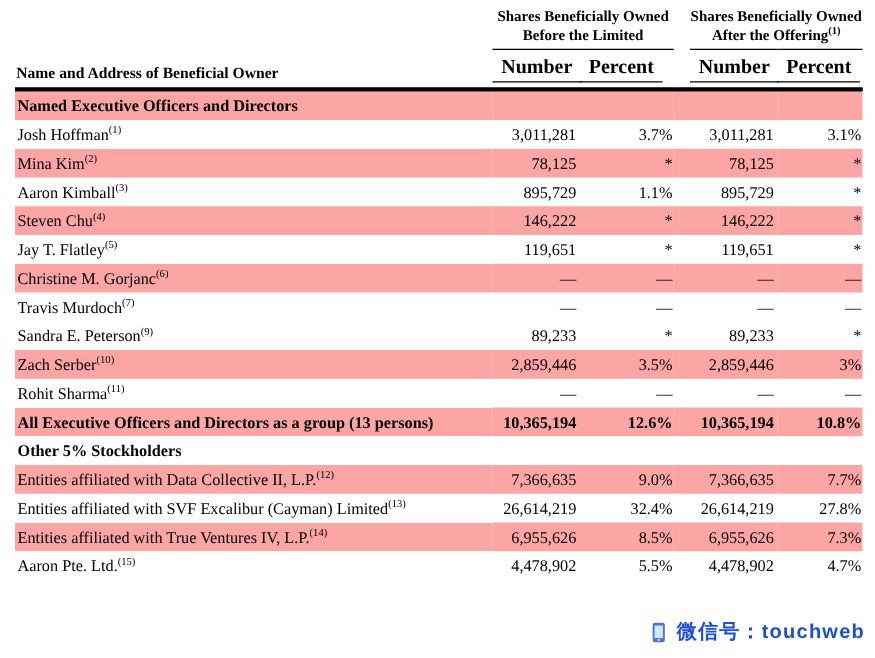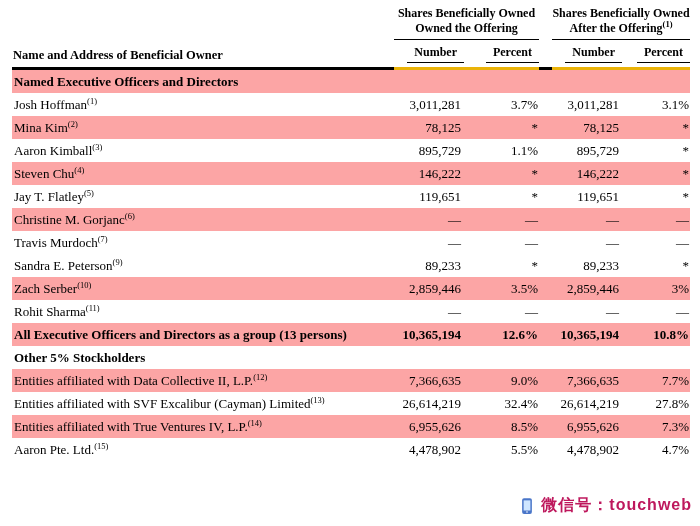--- a/index.html
+++ b/index.html
@@ -17,42 +17,42 @@
   col.c-bpct { width:75px; }
   col.c-gap  { width:13px; }
   col.c-anum { width:70px; }
   col.c-apct { width:68px; }
 
   thead th { font-weight:bold; vertical-align:bottom; }
   .group-hdr {
     text-align:center; font-size:12px; line-height:15px;
     border-bottom:1px solid #000; padding-bottom:3px;
   }
-  .col-hdr { text-align:right; font-size:12px; padding:5px 0 4px; border-bottom:3px solid #eab308; }
+  .col-hdr { text-align:left; font-size:16px; padding:5px 0 4px; border-bottom:3px solid #000000; }
   .col-hdr .u { display:inline-block; border-bottom:1px solid #000; padding:0 7px 2px; }
   .name-hdr {
     text-align:left; font-size:12.5px; padding:0 0 4px 1px;
     border-bottom:3px solid #000;
   }
   .hdr-gap { border-bottom:3px solid #000; }
   .group-top-gap { border-bottom:none; }
 
   tbody td { font-size:13px; line-height:15px; padding:4px 0; vertical-align:bottom; }
   tbody tr.shade { background:#fca5a5; }
   tbody tr.bold td { font-weight:bold; }
   td.name-cell { text-align:left; padding-left:2px; white-space:nowrap; overflow:hidden; }
   td.num { text-align:right; padding-right:3px; white-space:nowrap; }
   td.pct { text-align:right; padding-right:1px; white-space:nowrap; }
   sup { font-size:8.5px; vertical-align:super; line-height:0; }
 
   .watermark {
     position:absolute; right:8px; top:495px;
     display:flex; align-items:center; gap:5px;
     font-family:"Liberation Sans","DejaVu Sans",sans-serif;
-    font-size:16px; font-weight:bold; color:#be185d; letter-spacing:1px;
+    font-size:16px; font-weight:bold; color:#1d4ed8; letter-spacing:1px;
   }
   .phone-icon { display:inline-block; width:18px; height:18px; }
 </style>
 </head>
 <body>
 
 <div class="page">
 
   <table>
     <colgroup>
@@ -61,21 +61,21 @@
         <col class="c-bpct">
       <col class="c-gap">
         <col class="c-anum">
         <col class="c-apct">
     </colgroup>
     <thead>
       <tr>
         <th></th>
         <th class="group-hdr" colspan="2">
           <span>Shares Beneficially Owned</span><br>
-          <span>Owned the Offering</span>
+          <span>Before the Limited</span>
         </th>
         <th class="group-top-gap"></th>
         <th class="group-hdr" colspan="2">
           <span>Shares Beneficially Owned</span><br>
           <span>After the Offering</span><sup>(1)</sup>
         </th>
       </tr>
       <tr>
         <th class="name-hdr">Name and Address of Beneficial Owner</th>
         <th class="col-hdr"><span class="u">Number</span></th>

